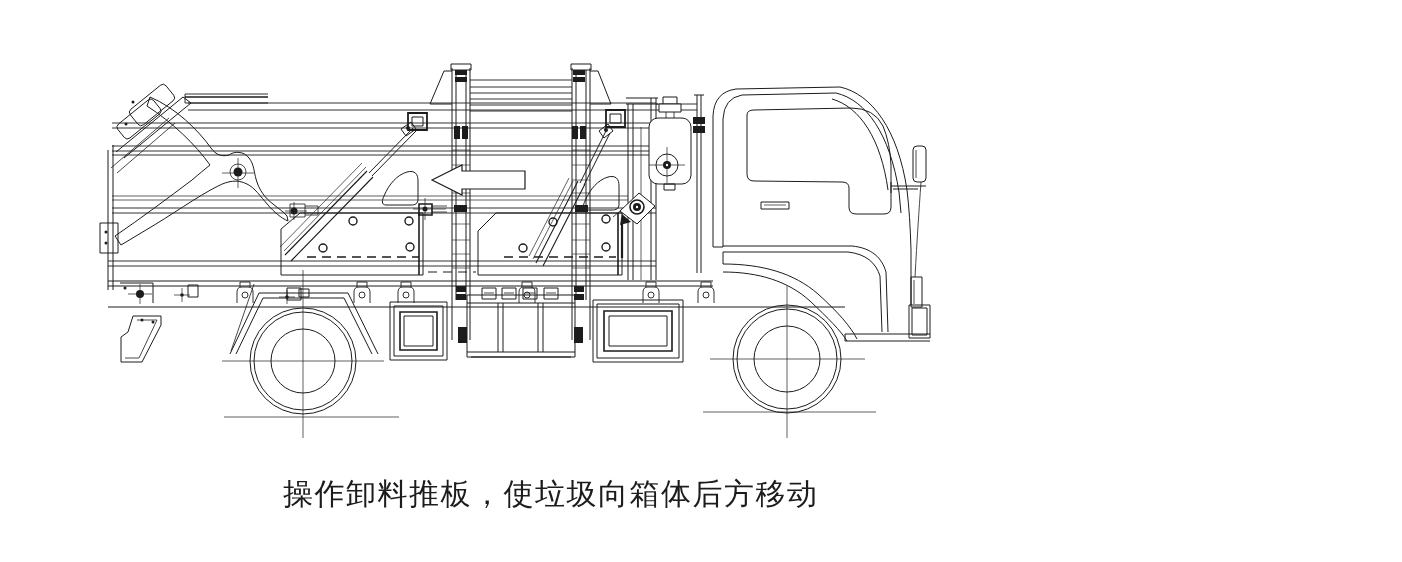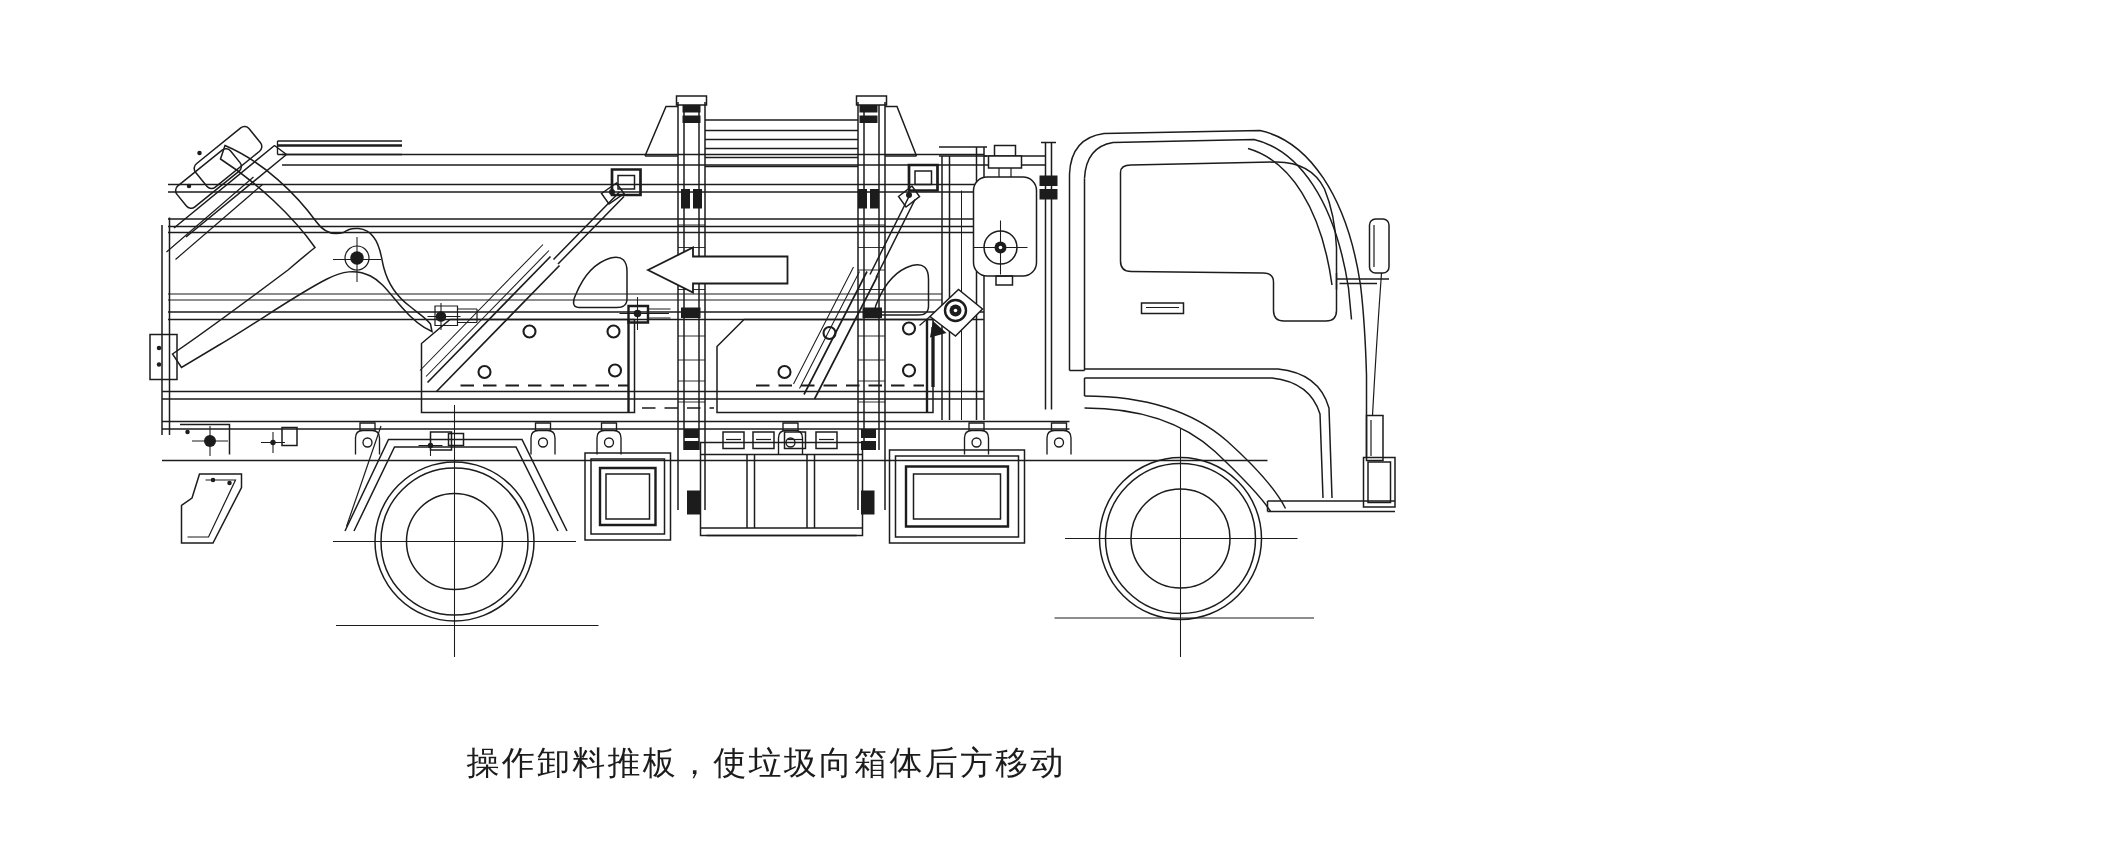--- a/index.html
+++ b/index.html
@@ -6,26 +6,25 @@
   body{
     width:1402px;height:562px;
     background:var(--bg-color,#ffffff);
     position:relative;overflow:hidden;
     font-family:"Liberation Serif", serif;
   }
   #stage{position:absolute;left:0;top:0;width:1402px;height:562px;}
   #truck-svg{position:absolute;left:0;top:0;color:var(--line-color,#1c1c1c);}
   #truck-svg *{vector-effect:non-scaling-stroke;}
   .caption{
-    position:absolute;left:283px;top:494px;
-    font-size:22px;letter-spacing:1.5px;
+    position:absolute;left:283px;top:474px;
+    font-size:30px;letter-spacing:1.5px;
     color:var(--line-color,#1c1c1c);
     white-space:nowrap;
     font-family:"Liberation Serif","DejaVu Serif",serif;
-    margin-left:28px;
   }
 </style>
 </head>
 <body>
 
 <div id="stage">
 <svg id="truck-svg" width="1402" height="562" viewBox="0 0 1402 562" xmlns="http://www.w3.org/2000/svg">
 <g stroke="currentColor" fill="none" stroke-width="1">
 
   <g stroke-width="0.9">

